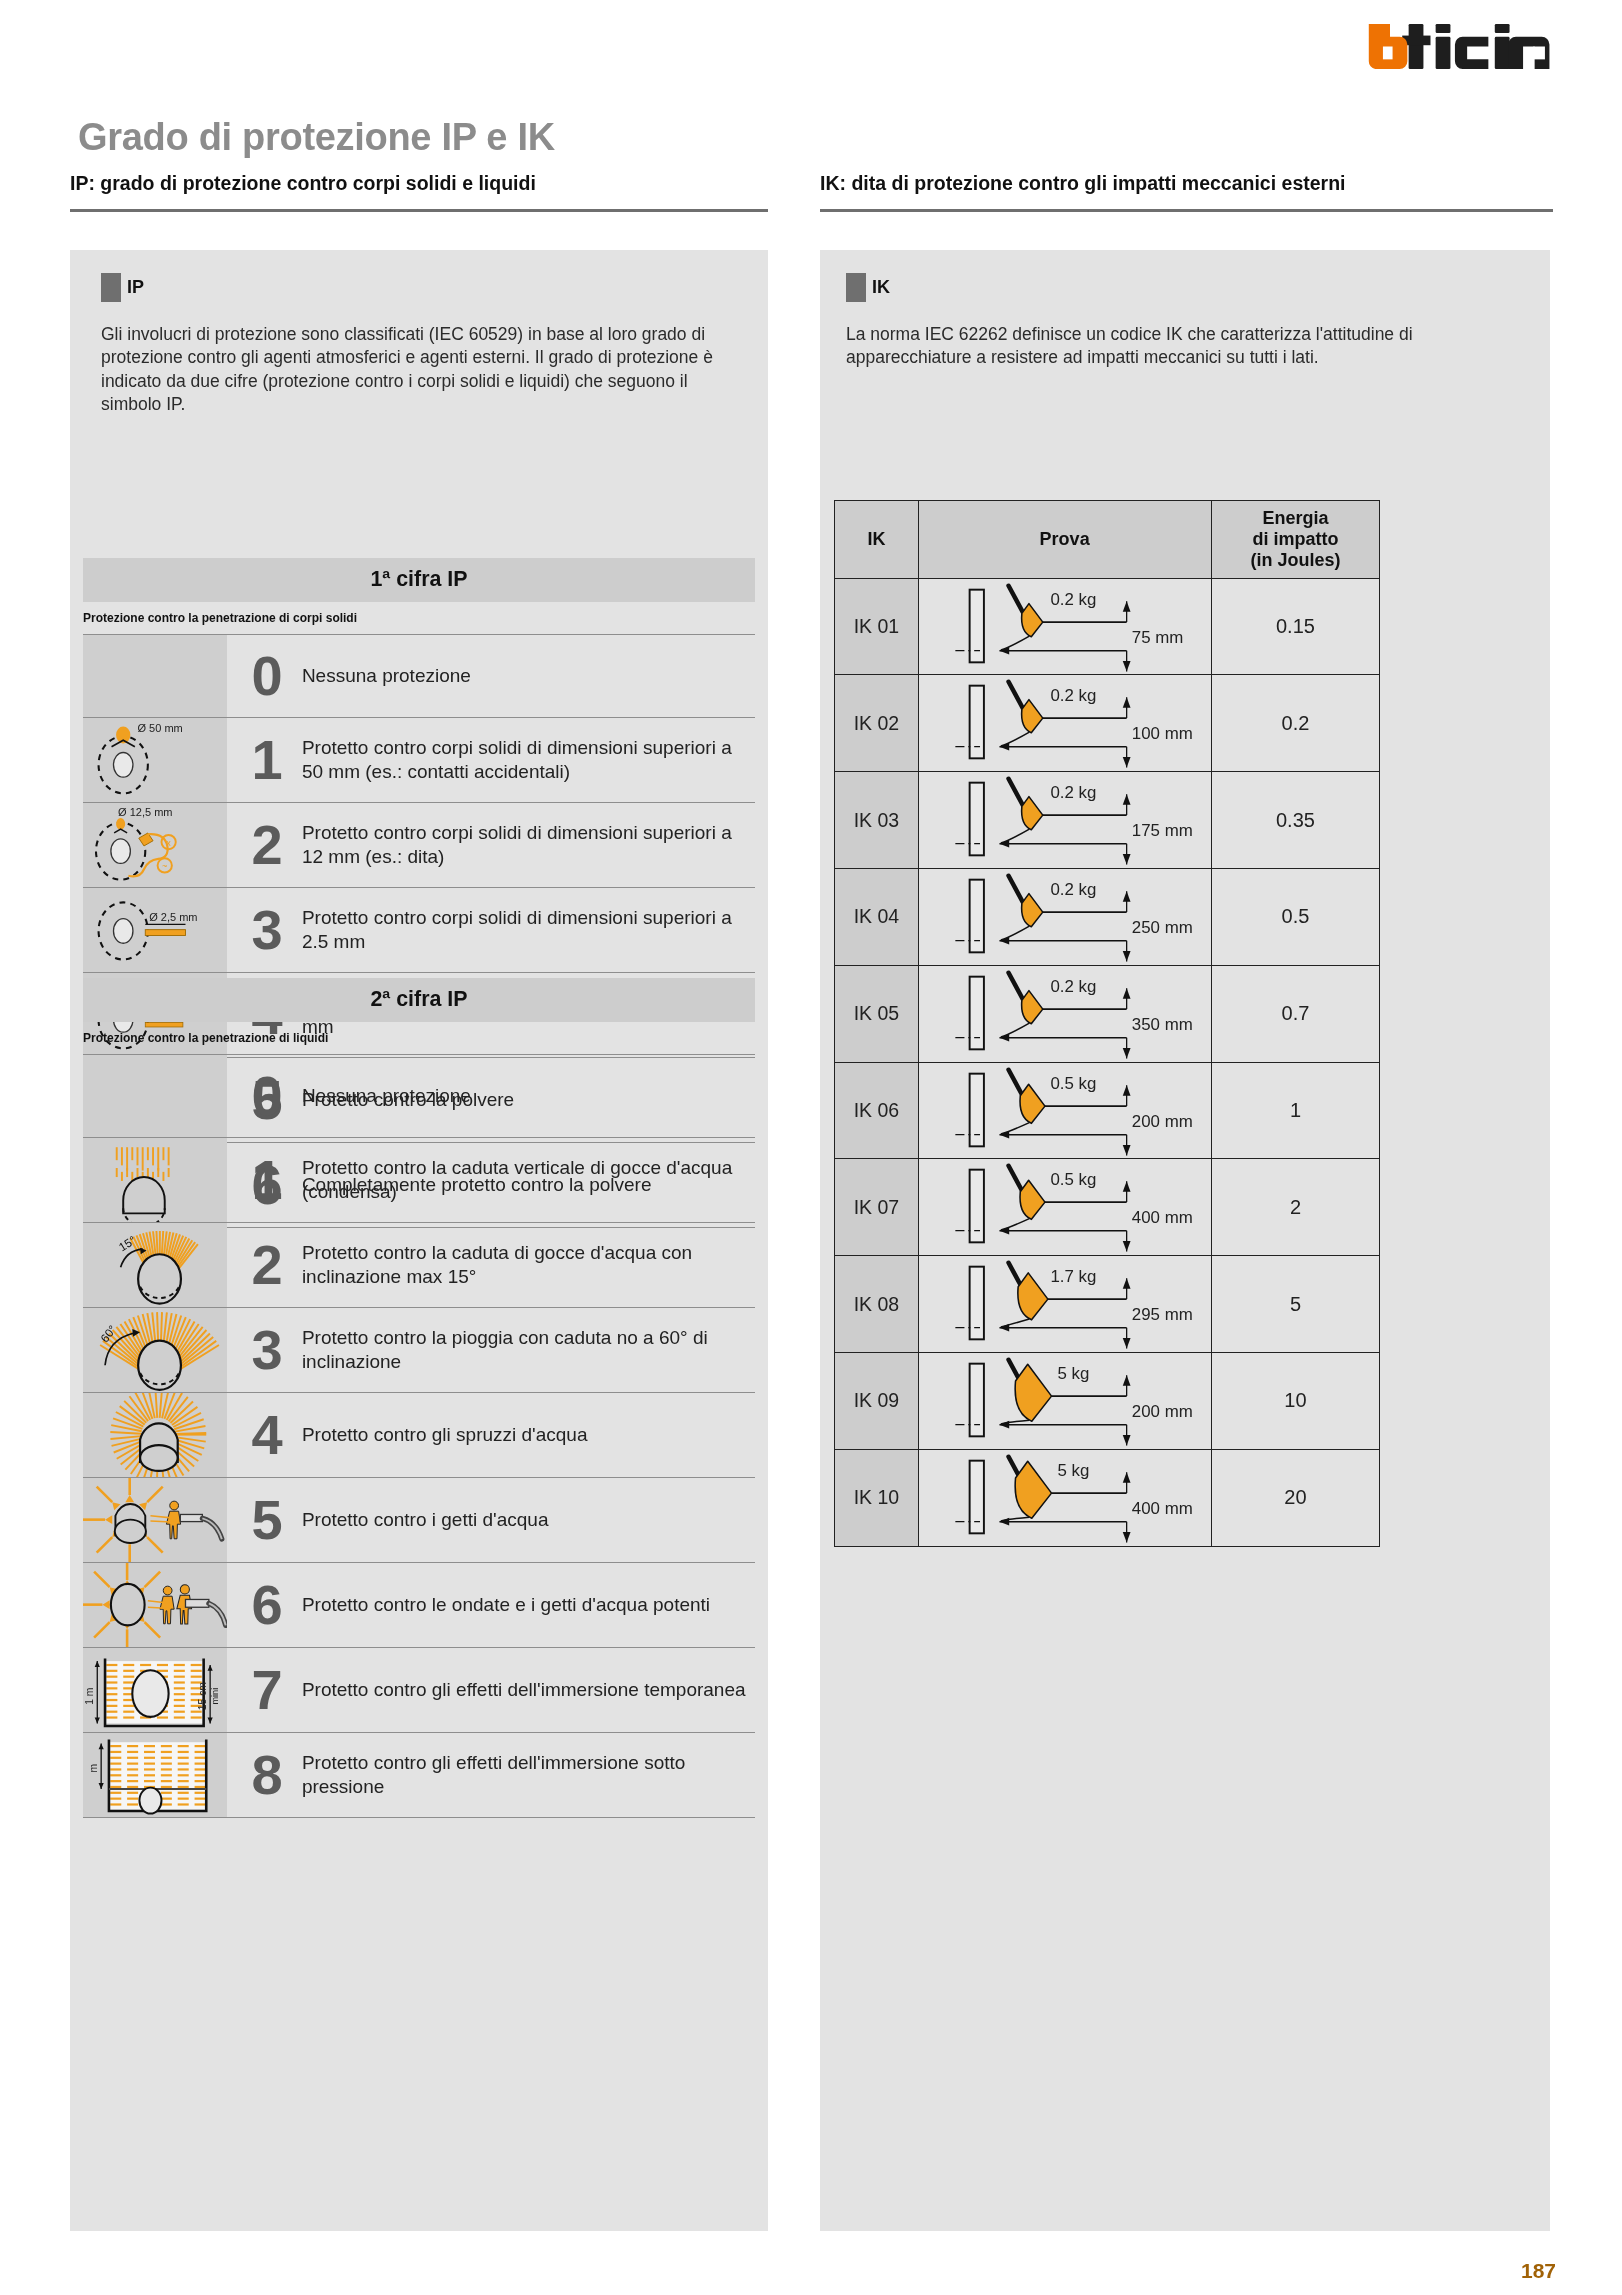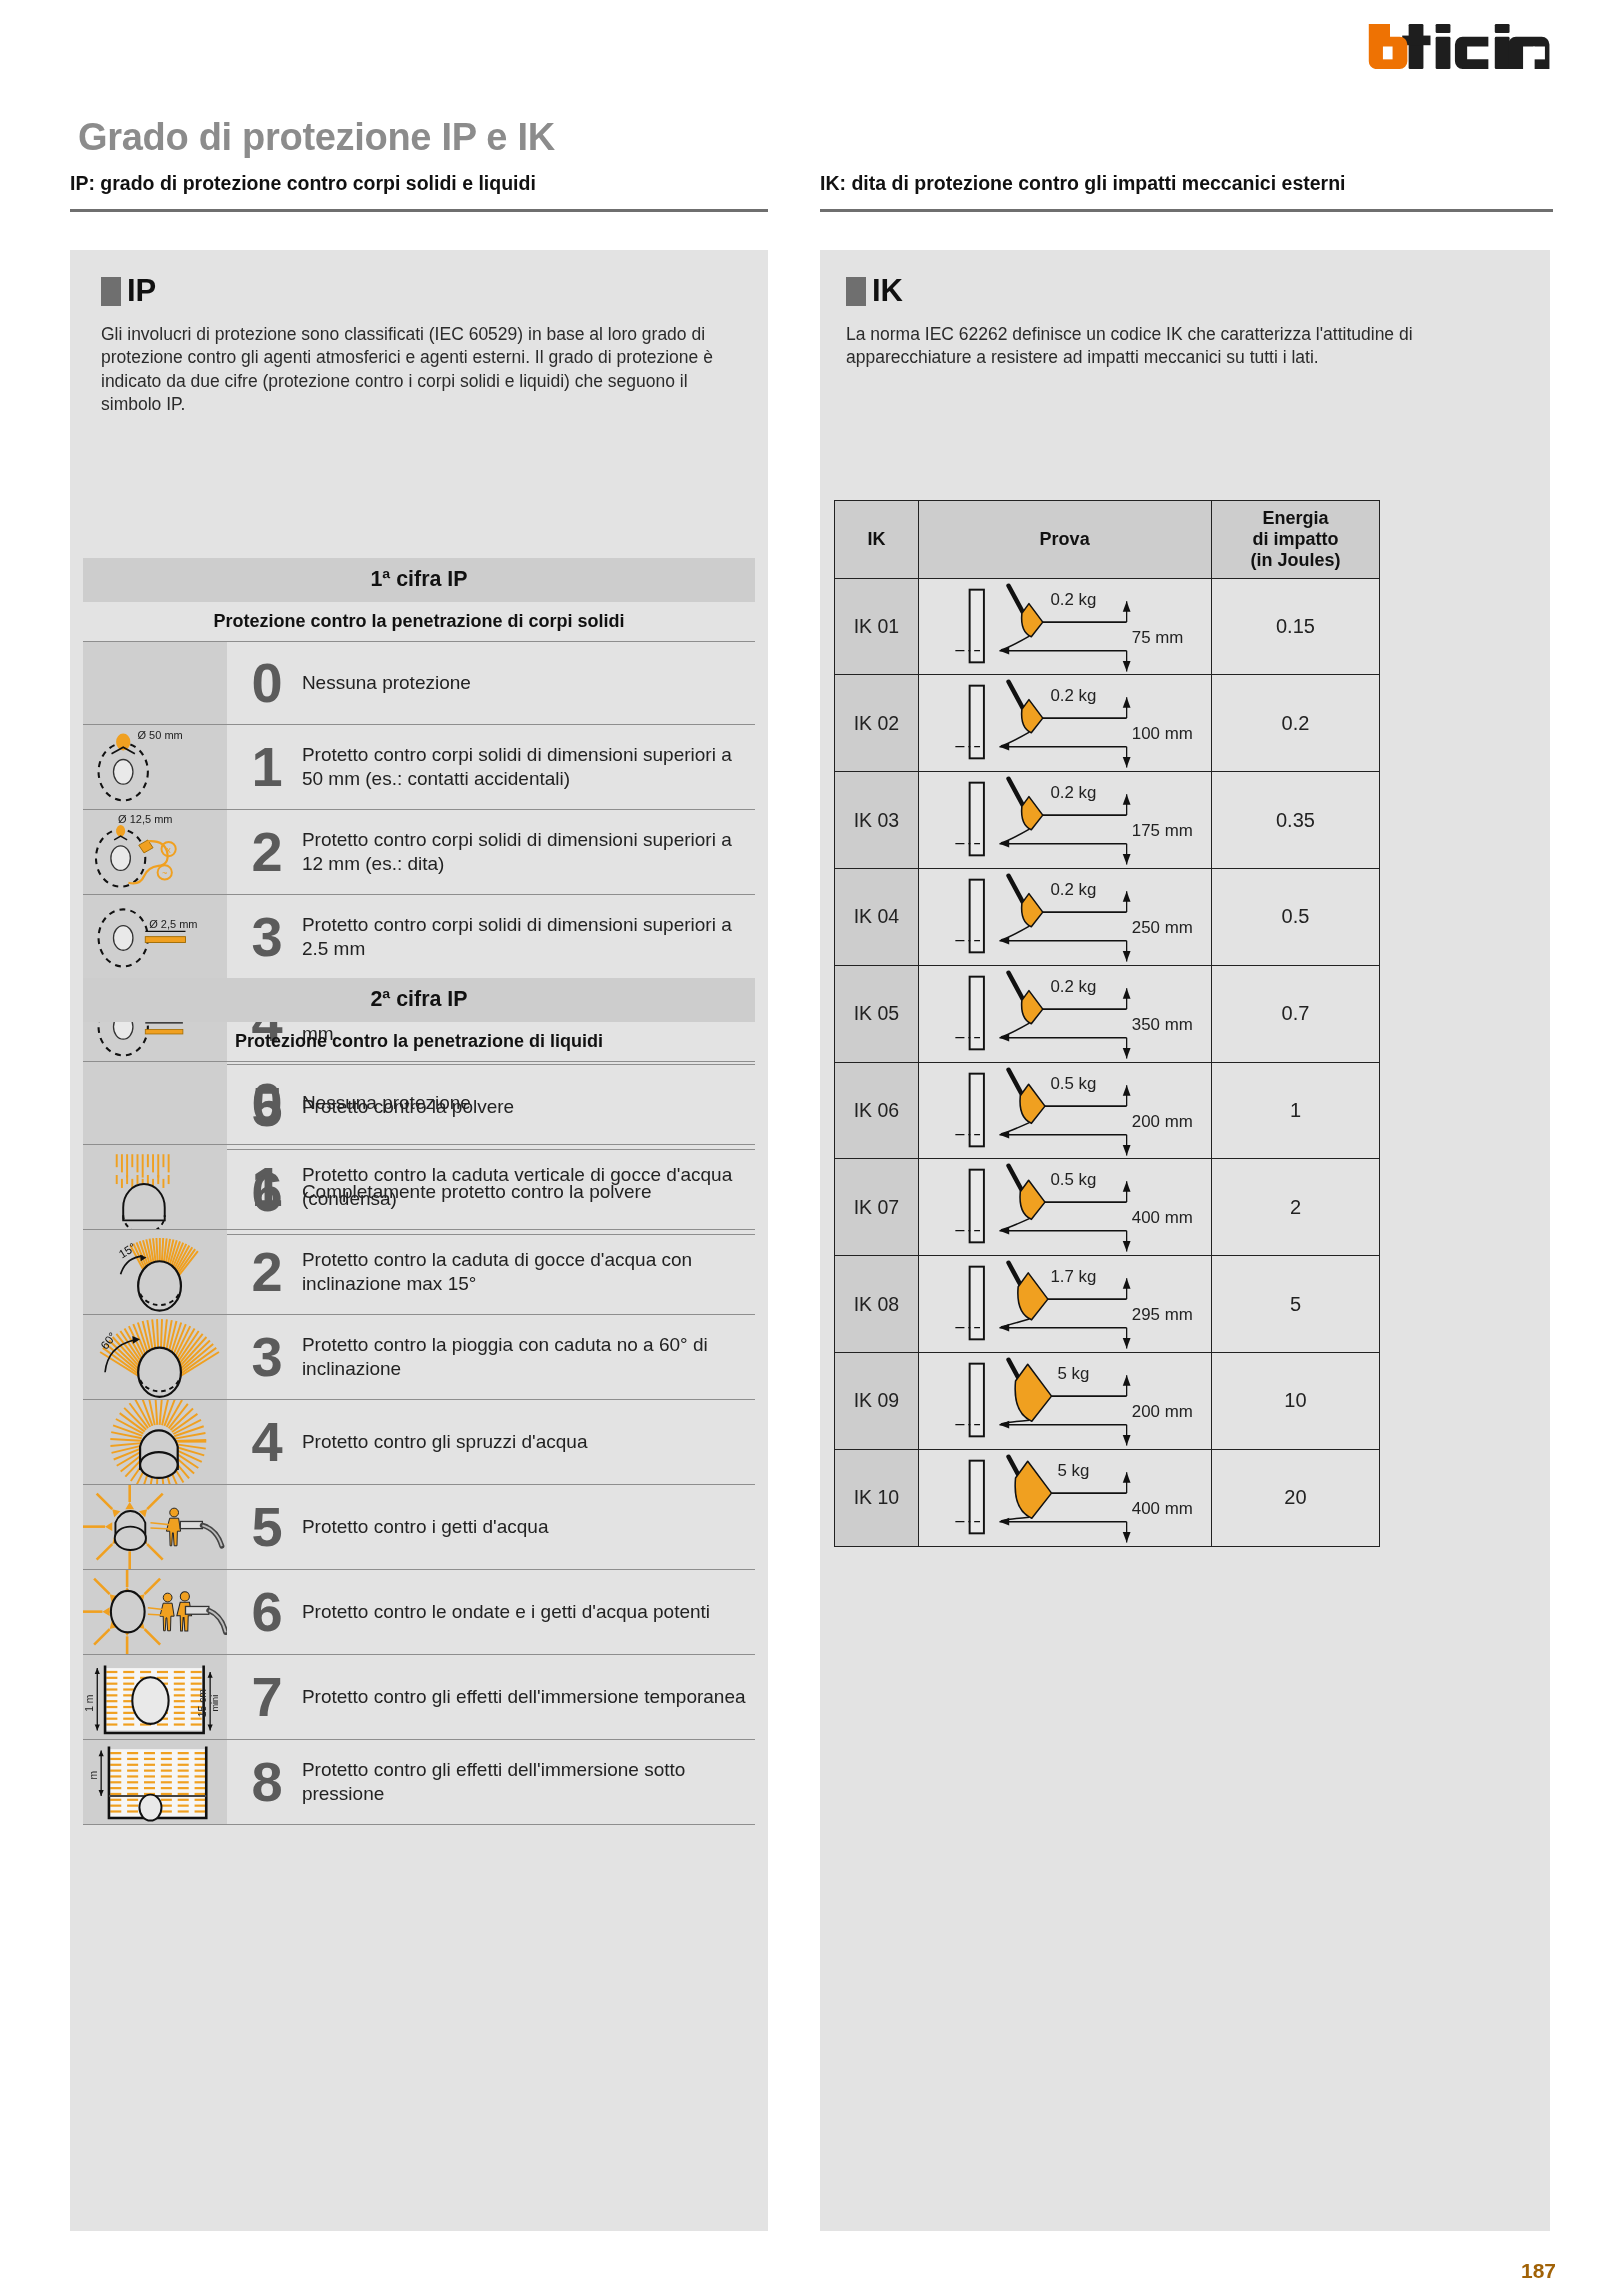--- a/index.html
+++ b/index.html
@@ -29,32 +29,32 @@
   .head-rule.left  { left:70px; width:698px; }
   .head-rule.right { left:820px; width:733px; }
 
   
   .panel { position:absolute; top:250px; background:#e3e3e3; }
   .panel.left  { left:70px;  width:698px; height:1981px; }
   .panel.right { left:820px; width:730px; height:1981px;text-decoration:underline; }
 
   .sec-head { position:absolute; display:flex; align-items:center; gap:6.5px; }
   .sec-head .sq { width:19.5px; height:29px; background:#6f6f6f; display:block; }
-  .sec-head .lbl { font-size:31px; font-weight:bold; color:#111; }
+  .sec-head .lbl { font-size:18px; font-weight:bold; color:#111; }
 
   .intro { position:absolute; font-size:17.5px; line-height:1.33; color:#2b2b2b; }
 
   
   .tbl { position:absolute; width:672px; left:13px; }
   .tbl-title {
     background:#cdcdcd; text-align:center; font-size:21.4px; font-weight:bold;
     color:#111; padding:9px 0 10.4px;
   }
   .tbl-sub {
-    text-align:center; font-size:18px; font-weight:bold; color:#111;
+    text-align:left; font-size:12px; font-weight:bold; color:#111;
     padding:9px 0 9px; border-bottom:1.9px solid #8e8e8e;
   }
   .ip-row { display:flex; align-items:stretch; border-bottom:1.9px solid #8e8e8e; }
   .ip-row:last-child { border-bottom:1.9px solid #8e8e8e; }
   .ip-pic {
     width:144px; flex:0 0 144px; background:#cfcfcf; position:relative; overflow:hidden;
   }
   .ip-body { flex:1; display:flex; align-items:center; padding-left:9px; }
   .ip-digit {
     font-size:56px; font-weight:bold; color:#5b5b5b; line-height:1;

